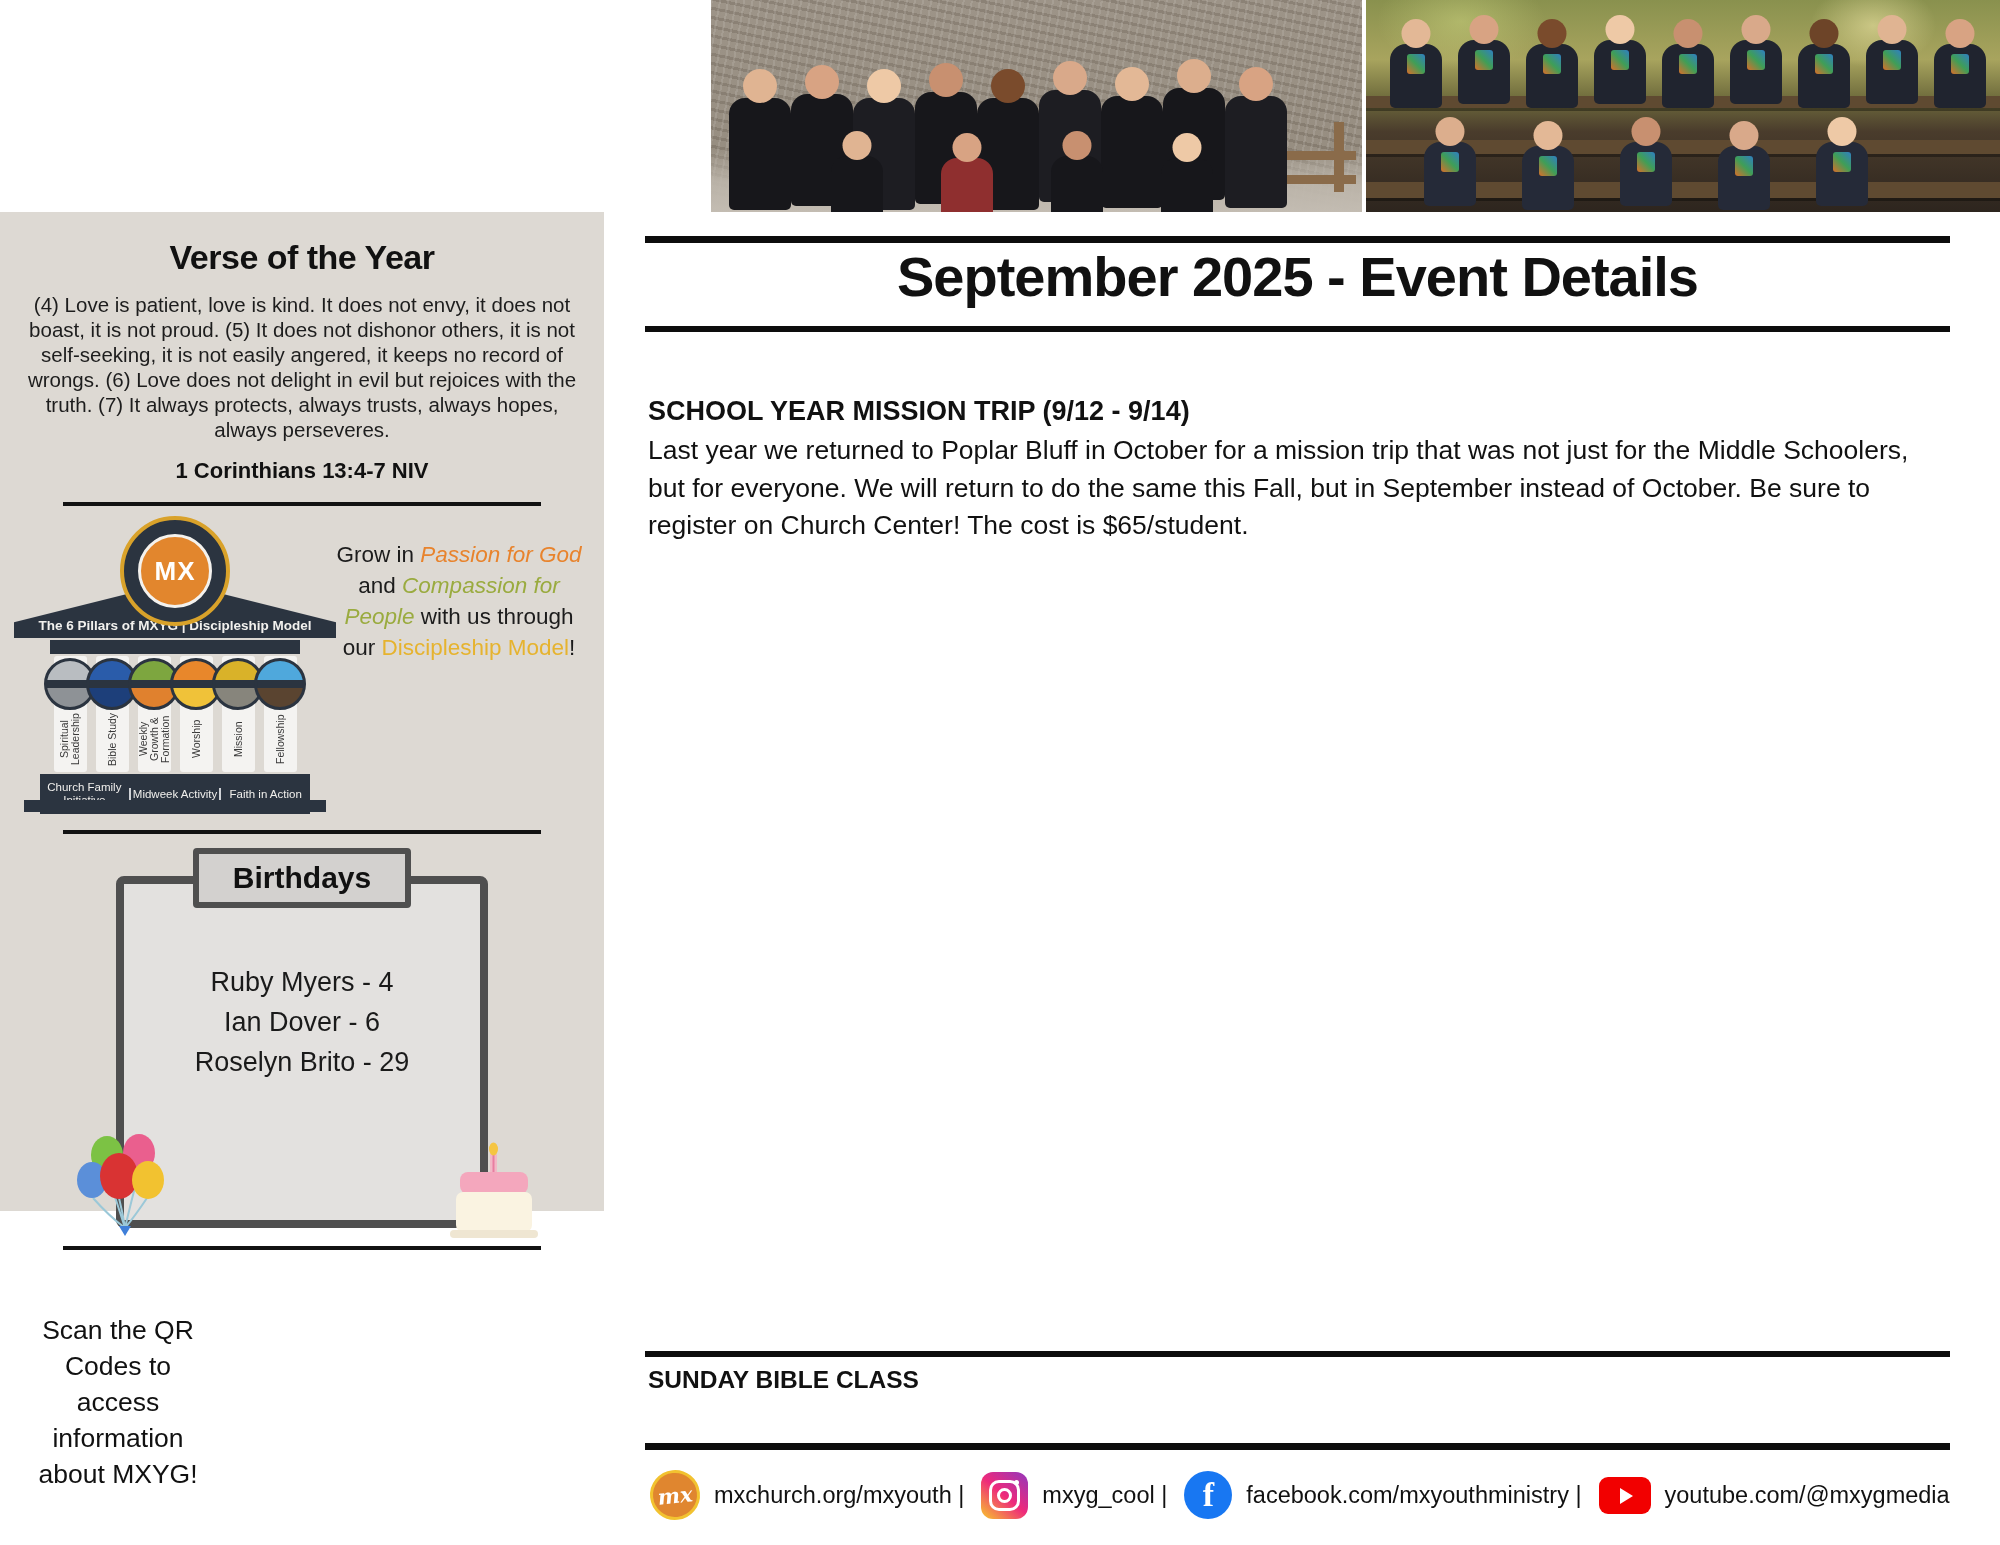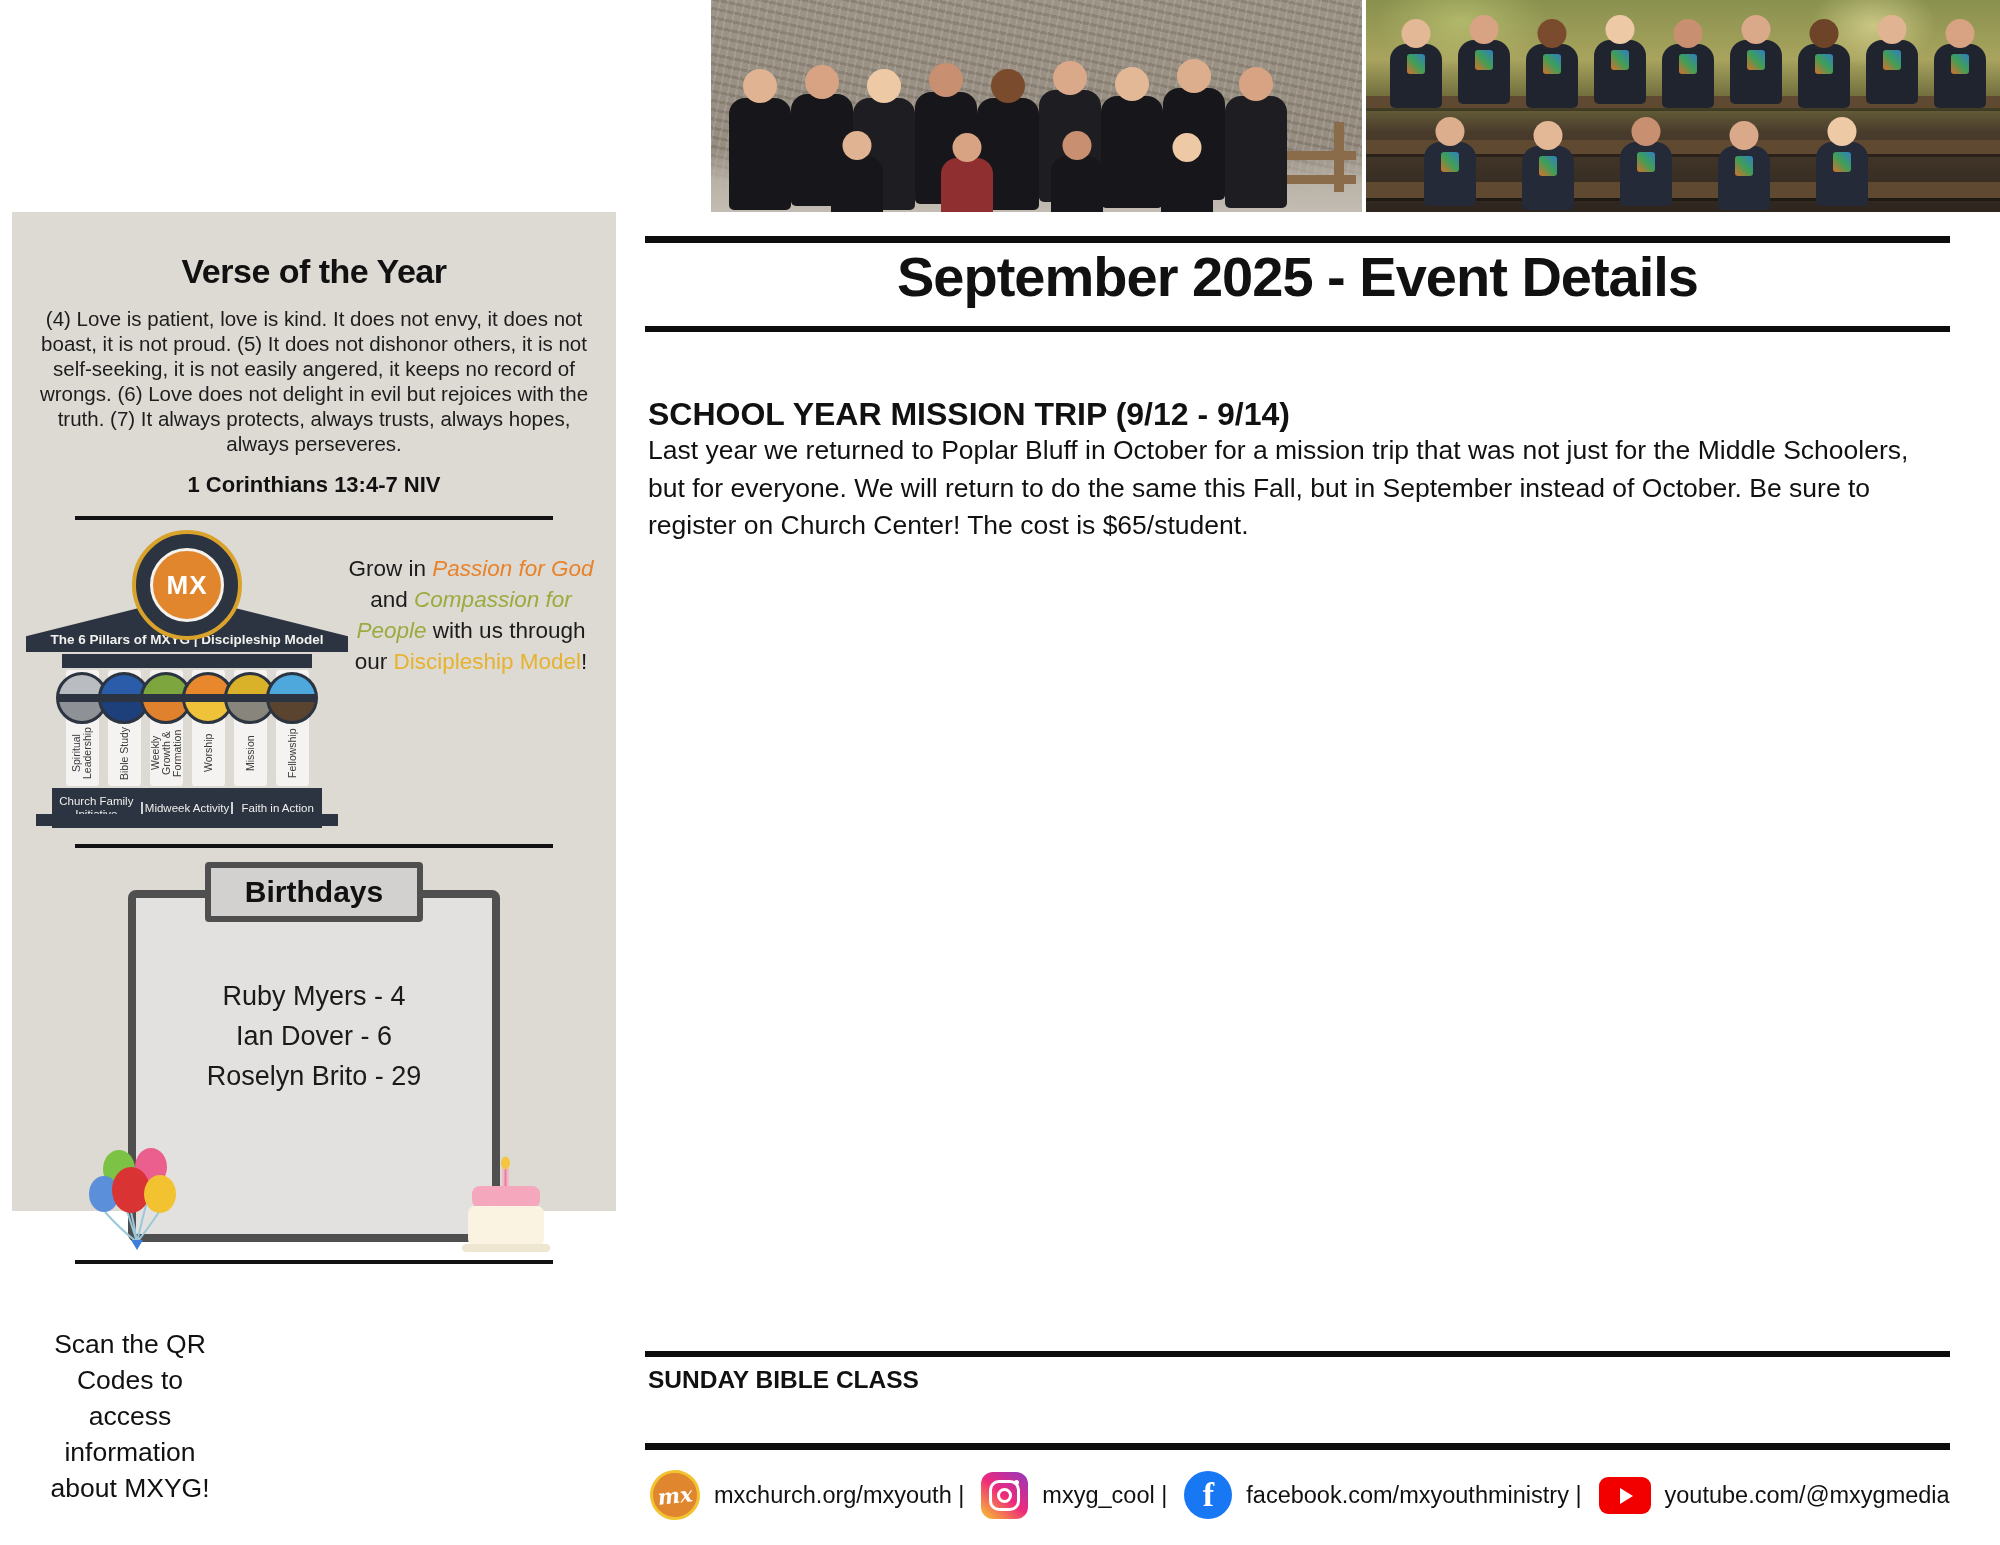--- a/index.html
+++ b/index.html
@@ -29,22 +29,22 @@
     border-radius:50%;background:var(--skin,#caa183);}
   .p-lg{width:62px;height:112px;--hd:34px;}
   .p-sm{width:52px;height:64px;--hd:29px;}
   .chest::after{content:"";position:absolute;left:50%;top:10px;transform:translateX(-50%);
     width:18px;height:20px;border-radius:3px;
     background:linear-gradient(45deg,#d96f2a,#3f9e57,#2f7fc2);}
   .rail{position:absolute;background:#5f4a31;box-shadow:0 3px 0 rgba(0,0,0,.35);}
   .fencebar{position:absolute;background:#8a6b4a;}
 
   
-  .sidebar{position:absolute;left:12px;top:212px;width:604px;height:999px;background:#ddd9d3;
-    box-sizing:border-box;padding-top:40px;}
+  .sidebar{position:absolute;left:0;top:212px;width:604px;height:999px;background:#ddd9d3;
+    box-sizing:border-box;padding-top:26px;}
   .verse-title{margin:0;text-align:center;font-size:34px;font-weight:800;letter-spacing:-0.5px;}
   .verse-text{margin:15px auto 0;width:578px;text-align:center;font-size:20.5px;line-height:25px;color:#1d1d1d;}
   .verse-citation{margin:16px 0 0;text-align:center;font-size:22px;font-weight:800;}
   .side-rule{width:478px;height:4px;background:#121212;margin:18px auto 0;border:0;}
 
   
   .pillars-row{display:flex;margin:10px 0 0 14px;align-items:flex-start;}
   .temple{position:relative;width:322px;height:296px;flex:none;}
   .mx-badge{position:absolute;left:50%;top:0;transform:translateX(-50%);width:110px;height:110px;
     border-radius:50%;background:#2b3440;border:4px solid #d9a22a;box-sizing:border-box;z-index:2;
@@ -103,21 +103,21 @@
   .qr-center{position:absolute;inset:0;margin:auto;width:46px;height:46px;display:flex;
     align-items:center;justify-content:center;}
   .qr-center-linktree{background:#3fe06b;font-size:28px;color:#0a0a0a;}
   .qr-center-church{background:#fff;}
 
   
   .abs{position:absolute;}
   .mrule{position:absolute;left:645px;width:1305px;background:#0d0d0d;}
   .main-title{left:645px;top:244px;width:1305px;text-align:center;font-size:56px;font-weight:800;letter-spacing:-1px;}
   .sec-heading{font-weight:800;}
-  .sec1-heading{left:648px;top:396px;font-size:32px;}
+  .sec1-heading{left:648px;top:396px;font-size:27px;}
   .sec1-body{left:648px;top:432px;width:1285px;font-size:26.5px;line-height:37.5px;}
   .sec2-heading{left:648px;top:1366px;font-size:24.5px;}
   .sec2-body{left:648px;top:1396px;width:1285px;font-size:26.5px;}
 
   
   .footer-row{position:absolute;left:650px;top:1453px;width:1300px;height:84px;display:flex;
     align-items:center;font-size:23.5px;}
   .social-item{display:flex;align-items:center;margin-right:17px;}
   .social-item .txt{margin-left:14px;white-space:nowrap;}
   .icon-mx{width:50px;height:50px;border-radius:50%;background:#e0862f;border:3px solid #f2c230;

